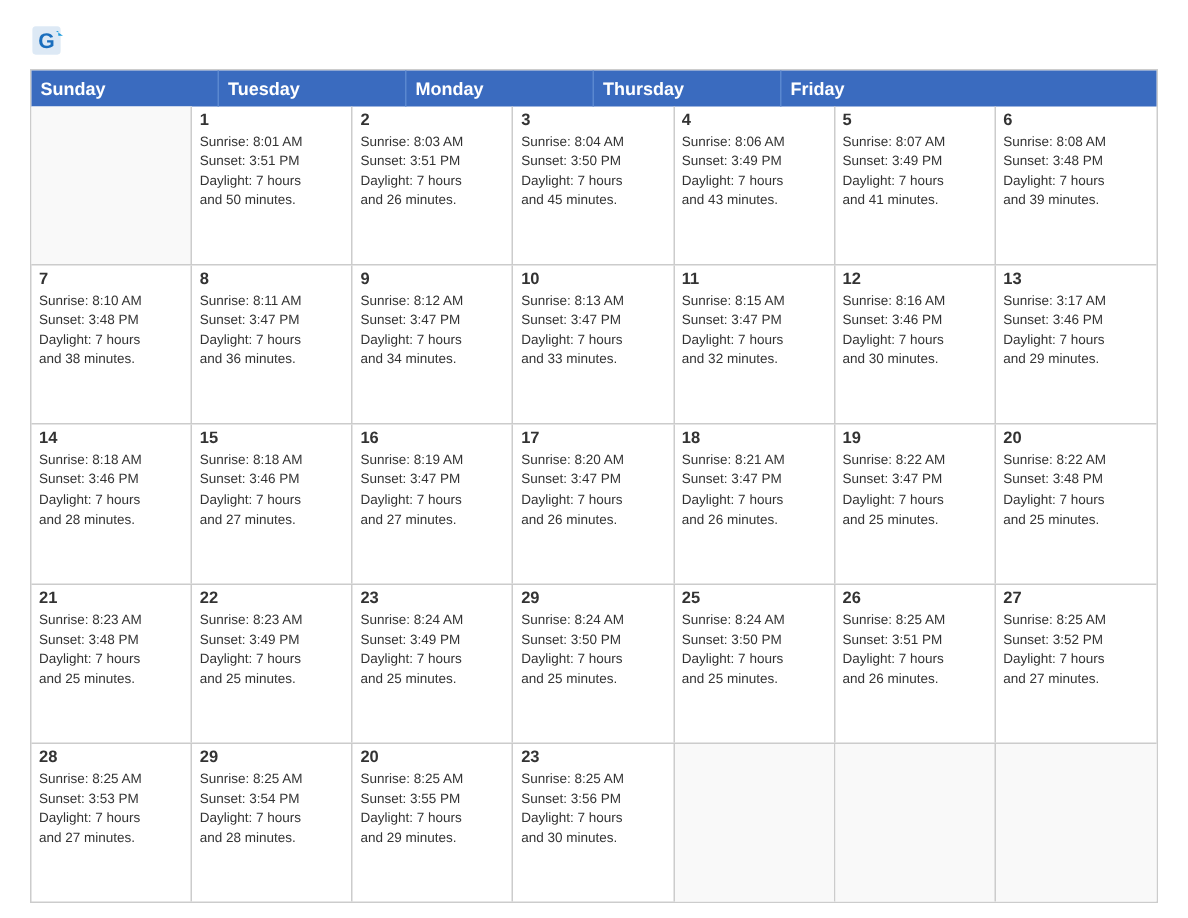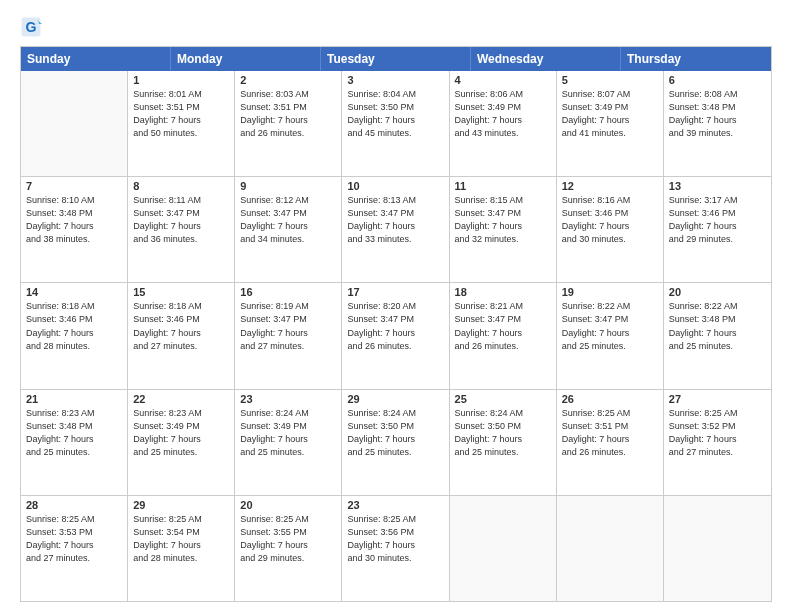--- a/index.html
+++ b/index.html
@@ -55,21 +55,21 @@
       margin-top: 2px;
     }
     .calendar {
       flex: 1;
       display: flex;
       flex-direction: column;
       border: 1px solid #ccc;
     }
     .cal-header-row {
       display: grid;
-      grid-template-columns: repeat(5, 1fr);
+      grid-template-columns: repeat(6, 1fr);
       background: #3a6bbf;
     }
     .cal-header-cell {
       color: #fff;
       font-size: 12px;
       font-weight: bold;
       padding: 5px 6px;
       text-align: left;
       border-right: 1px solid #5a88d0;
     }
@@ -128,24 +128,24 @@
     </div>
     <div class="title-block">
       <div class="main-title"></div>
       <div class="subtitle"></div>
     </div>
   </div>
 
   <div class="calendar">
     <div class="cal-header-row" id="cal-header">
         <div class="cal-header-cell">Sunday</div>
+        <div class="cal-header-cell">Tuesday</div>
         <div class="cal-header-cell">Monday</div>
-        <div class="cal-header-cell">Tuesday</div>
-        <div class="cal-header-cell">Wednesday</div>
         <div class="cal-header-cell">Thursday</div>
+        <div class="cal-header-cell">Friday</div>
       </div>
     <div class="cal-body" id="cal-body">
         <div class="cal-row">
           <div class="cal-cell empty"></div>
           <div class="cal-cell">
             <span class="day-num">1</span>
             <span class="cell-line">Sunrise: 8:01 AM</span>
             <span class="cell-line">Sunset: 3:51 PM</span>
             <span class="cell-line">Daylight: 7 hours</span>
             <span class="cell-line">and 50 minutes.</span>

